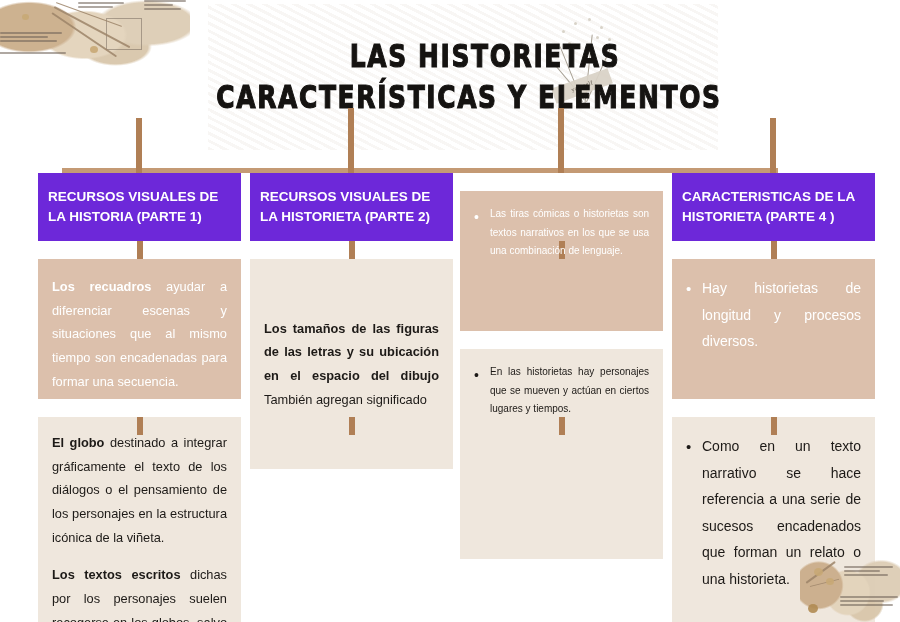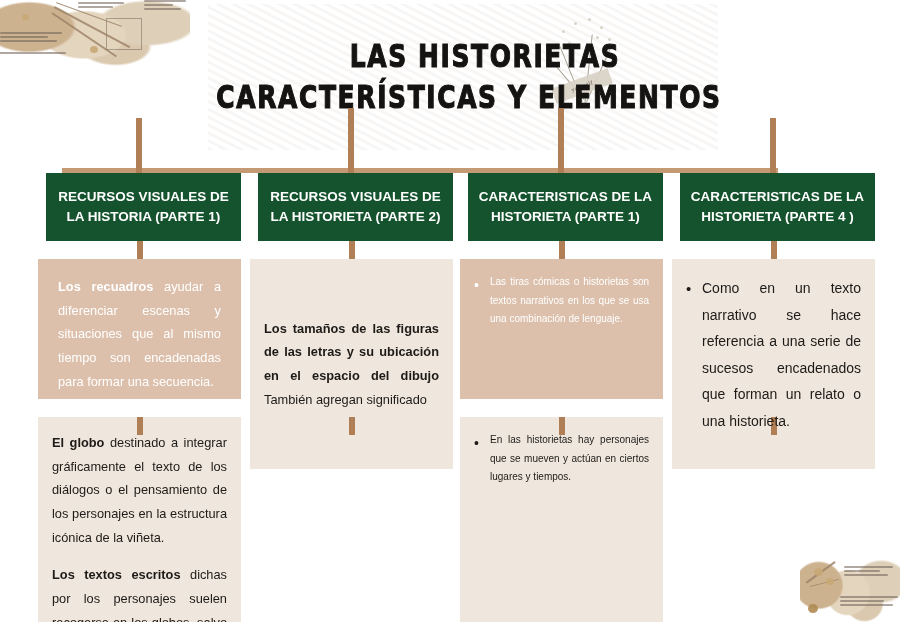--- a/index.html
+++ b/index.html
@@ -85,29 +85,29 @@
   .vline{position:absolute;background:#b07f55;width:6px;}
 
   
   .col{position:absolute;top:173px;width:203px;}
   #col-0{left:38px;}
   #col-1{left:250px;}
   #col-2{left:460px;}
   #col-3{left:672px;}
 
   .head-box{
-    background:#14532d;
+    background:#6d28d9;
     color:#ffffff;
     font-weight:700;
     font-size:13.5px;
     line-height:1.45;
-    text-align:center;
+    text-align:left;
     padding:12px 10px;
     box-sizing:border-box;
-    display:flex;align-items:center;justify-content:center;margin-left:8px;
+    display:flex;align-items:center;justify-content:center;
   }
   #col-0 .head-box,#col-2 .head-box,#col-3 .head-box{height:68px;}
   #col-1 .head-box{height:68px;}
 
   .body-box{box-sizing:border-box;}
 
   .tan-box{background:#dcc0ac;color:#ffffff;}
   .cream-box{background:#efe7dd;color:#1d1a17;}
 
   .txt{
@@ -191,21 +191,21 @@
 
 <div class="hline" style="left:62px;top:168px;width:716px;"></div>
 <div class="vline" style="left:136px;top:118px;height:55px;"></div>
 <div class="vline" style="left:348px;top:108px;height:65px;"></div>
 <div class="vline" style="left:558px;top:108px;height:65px;"></div>
 <div class="vline" style="left:770px;top:118px;height:55px;"></div>
 
 <div class="col" id="col-0">
   <div class="head-box">RECURSOS VISUALES DE LA HISTORIA (PARTE 1)</div>
   <div class="gap-stem" style="top:68px;height:18px;"></div>
-  <div class="body-box tan-box" style="margin-top:18px;height:140px;padding:16px 20px;">
+  <div class="body-box tan-box" style="margin-top:18px;height:140px;padding:16px 14px;">
     <p class="txt">
       <b>Los recuadros</b><span> ayudar a diferenciar escenas y situaciones que al mismo tiempo son encadenadas para formar una secuencia.</span>
     </p>
   </div>
   <div class="gap-stem" style="top:244px;height:18px;"></div>
   <div class="body-box cream-box" style="margin-top:18px;height:210px;padding:14px 14px;">
     <p class="txt" style="margin-bottom:14px;">
       <b>El globo</b><span> destinado a integrar gráficamente el texto de los diálogos o el pensamiento de los personajes en la estructura icónica de la viñeta.</span>
     </p>
     <p class="txt">
@@ -221,38 +221,42 @@
   <div class="body-box cream-box" style="margin-top:18px;height:210px;padding:14px 14px;">
     <div class="txt center-v">
       <p class="txt" style="margin:0;">
         <b>Los tamaños de las figuras de las letras y su ubicación en el espacio del dibujo</b><span> También agregan significado</span>
       </p>
     </div>
   </div>
 </div>
 
 <div class="col" id="col-2">
-  <div class="head-box">CARACTERISTICAS DE LA HISTORIETA (PARTE 1)</div>
   <div class="gap-stem" style="top:68px;height:18px;"></div>
   <div class="body-box tan-box" style="margin-top:18px;height:140px;padding:14px 14px 14px 8px;">
     <ul class="bullets">
       <li>Las tiras cómicas o historietas son textos narrativos en los que se usa una combinación de lenguaje.</li>
     </ul>
   </div>
   <div class="gap-stem" style="top:244px;height:18px;"></div>
   <div class="body-box cream-box" style="margin-top:18px;height:210px;padding:14px 14px 14px 8px;">
     <ul class="bullets">
       <li>En las historietas hay personajes que se mueven y actúan en ciertos lugares y tiempos.</li>
     </ul>
   </div>
 </div>
 
 <div class="col" id="col-3">
   <div class="head-box">CARACTERISTICAS DE LA HISTORIETA (PARTE 4 )</div>
   <div class="gap-stem" style="top:68px;height:18px;"></div>
+  <div class="body-box tan-box" style="margin-top:18px;height:140px;padding:16px 14px 14px 8px;">
+    <ul class="bullets big">
+      <li>Hay historietas de longitud y procesos diversos.</li>
+    </ul>
+  </div>
   <div class="gap-stem" style="top:244px;height:18px;"></div>
   <div class="body-box cream-box" style="margin-top:18px;height:210px;padding:16px 14px 14px 8px;">
     <ul class="bullets big">
       <li>Como en un texto narrativo se hace referencia a una serie de sucesos encadenados que forman un relato o una historieta.</li>
     </ul>
   </div>
 </div>
 
 <div class="collage" id="collage-br">
   <div class="paper-torn"></div>

